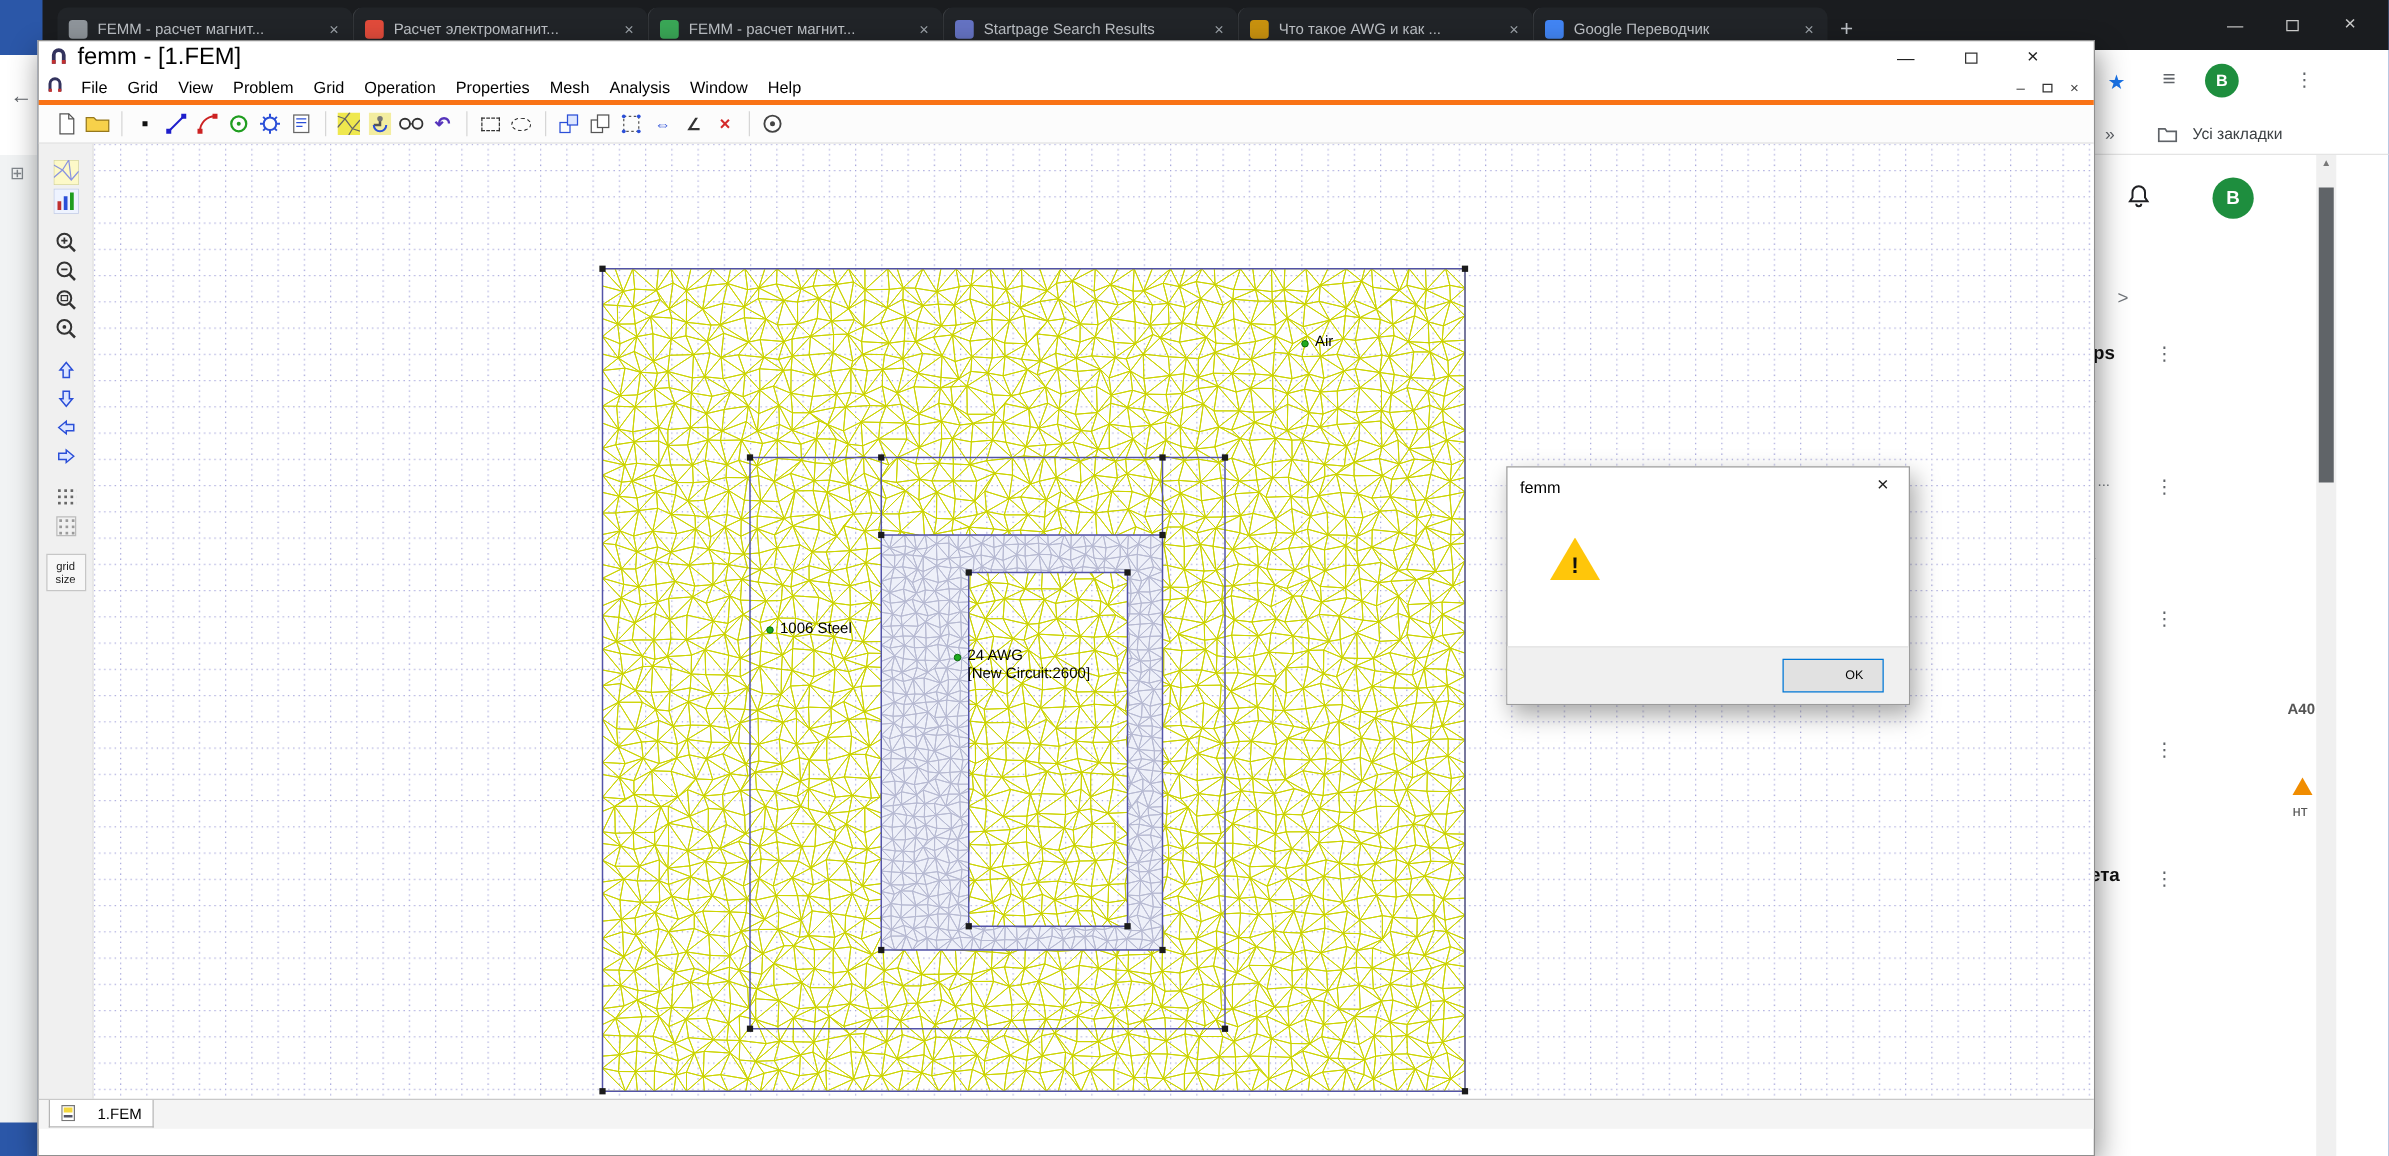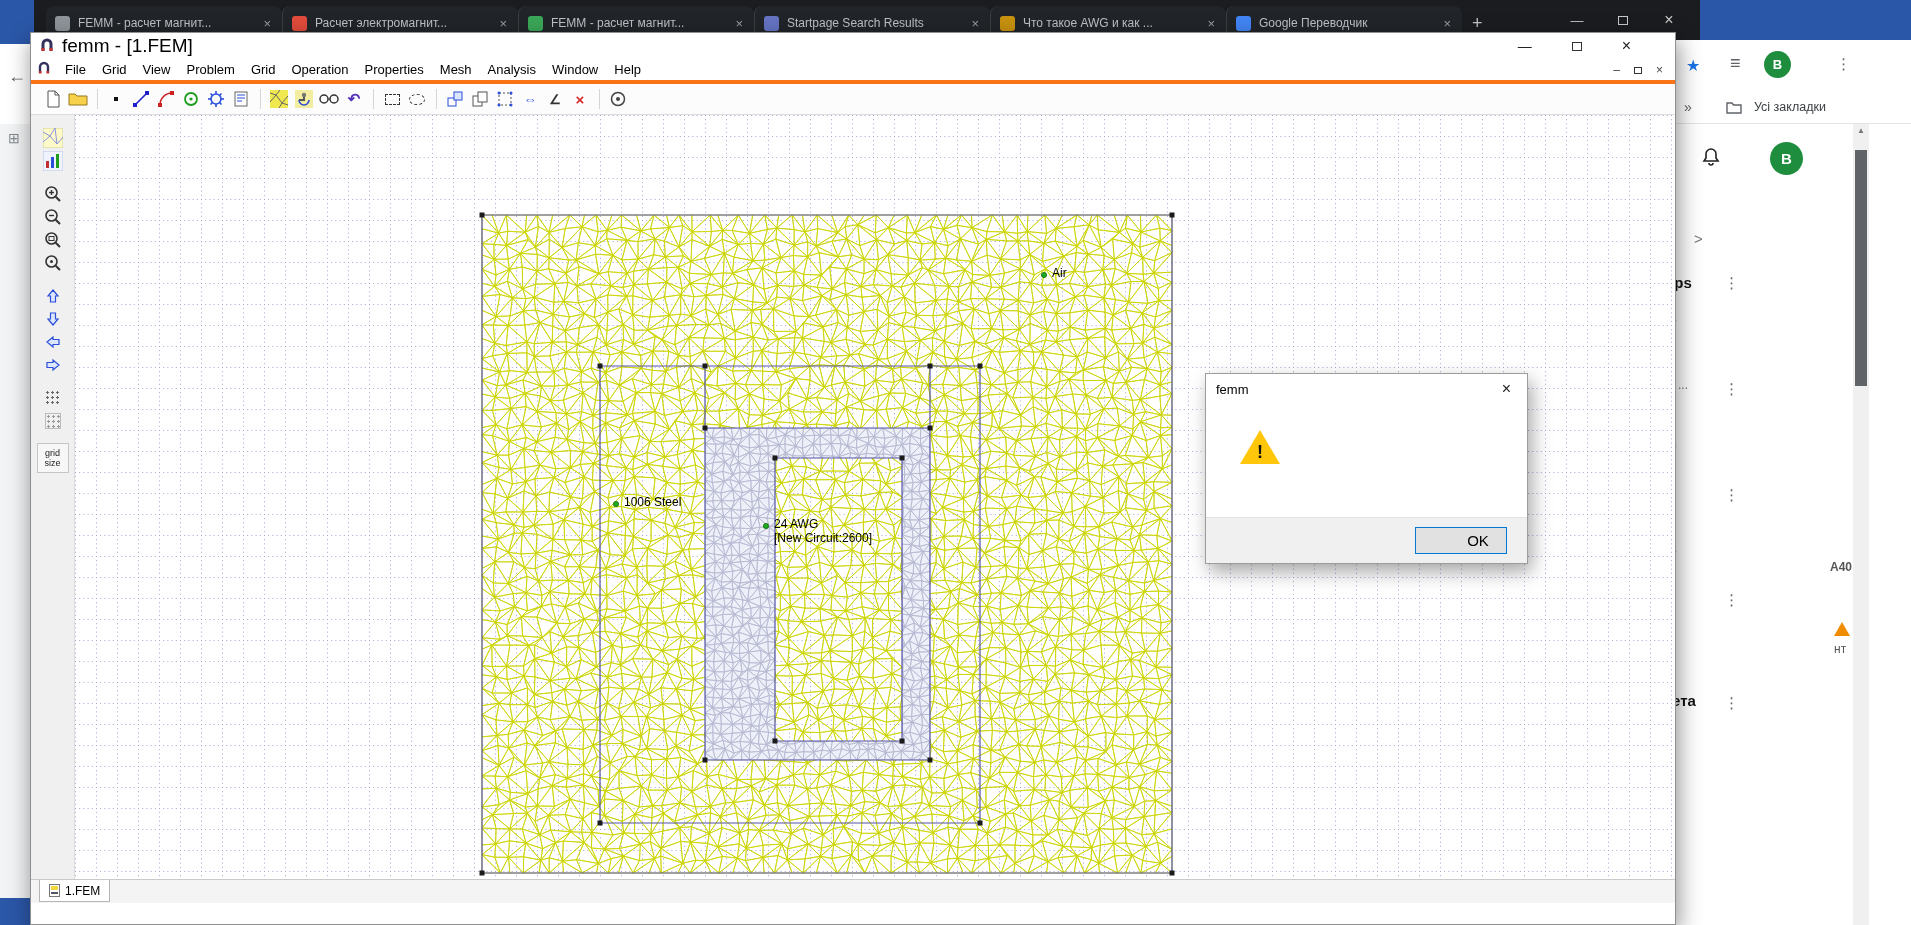--- a/index.html
+++ b/index.html
@@ -1,21 +1,21 @@
 <!DOCTYPE html>
 <html><head>
 <meta charset="utf-8">
 <style>
 *{margin:0;padding:0;box-sizing:border-box;}
 html,body{width:1911px;height:925px;}
 body{position:relative;background:#2b57a8;font-family:"Liberation Sans",sans-serif;overflow:hidden;}
 .abs{position:absolute;}
 
 
-.tabstrip{position:absolute;left:34px;top:0;width:1666px;height:40px;background:#1a1c1f;display:flex;align-items:flex-end;padding-left:12px;z-index:1;}
+.tabstrip{position:absolute;left:34px;top:0;width:1877px;height:40px;background:#1a1c1f;display:flex;align-items:flex-end;padding-left:12px;z-index:1;}
 .tab{width:236px;height:34px;margin-bottom:0;display:flex;align-items:center;gap:8px;padding:0 9px;border-radius:8px 8px 0 0;background:#212428;color:#bdc1c6;font-size:12px;overflow:hidden;}
 .tab+.tab{border-left:1px solid #3a3d41;}
 .tab .fav{width:15px;height:15px;border-radius:3px;flex:0 0 auto;}
 .tab .t{white-space:nowrap;overflow:hidden;text-overflow:ellipsis;flex:1;}
 .tab .x{color:#9aa0a6;font-size:13px;padding:0 2px;flex:0 0 auto;}
 .newtab{color:#bdc1c6;font-size:18px;margin:0 0 6px 10px;}
 .winctl{position:absolute;top:0;height:40px;width:46px;display:flex;align-items:center;justify-content:center;color:#c9c9c9;font-size:13px;}
 .box-glyph{width:10px;height:9px;border:1px solid #c9c9c9;display:inline-block;}
 .box-glyph.dark{border-color:#333;}
 
@@ -48,31 +48,31 @@
 .ti{width:24px;height:24px;display:flex;align-items:center;justify-content:center;margin-right:1px;}
 .tsep{width:1px;height:20px;background:#d6d6d6;margin:0 6px;}
 .fw-body{position:absolute;top:82px;bottom:45px;left:0;right:0;display:flex;}
 .fw-left{width:44px;background:#f0f0f0;border-right:1px solid #ddd;display:flex;flex-direction:column;align-items:center;padding-top:12px;flex:0 0 auto;}
 .lb{width:28px;height:22px;display:flex;align-items:center;justify-content:center;margin-bottom:1px;}
 .gap{margin-top:10px;}
 .gridsize{width:32px;height:30px;font-size:9px;line-height:1.15;text-align:center;border:1px solid #c6c6c6;background:#f7f7f7;display:flex;align-items:center;justify-content:center;margin-top:10px;color:#222;}
 .fw-canvas{position:relative;flex:1;background:#fff;overflow:hidden;}
 .cv-label{position:absolute;font-size:12px;color:#000;white-space:nowrap;line-height:1.15;}
 .fw-tabbar{position:absolute;left:0;right:0;bottom:21px;height:24px;background:#f4f4f4;border-top:1px solid #c9c9c9;display:flex;padding-left:8px;}
-.doc-tab{height:22px;display:flex;align-items:center;gap:5px;padding:0 9px;background:#fff;border:1px solid #b5b5b5;border-top:none;font-size:12px;}
+.doc-tab{height:22px;display:flex;align-items:center;gap:18px;padding:0 9px;background:#fff;border:1px solid #b5b5b5;border-top:none;font-size:12px;}
 .fw-status{position:absolute;left:0;right:0;bottom:0;height:21px;display:flex;align-items:center;padding-left:8px;font-size:12px;background:#fff;border-top:1px solid #e0e0e0;color:#111;}
 
 
 .dlg{position:absolute;left:1174px;top:340px;width:323px;height:191px;background:#fff;border:1px solid #9c9c9c;box-shadow:4px 8px 18px rgba(0,0,0,.35);z-index:20;}
 .dlg-title{height:30px;display:flex;align-items:center;padding:0 10px;font-size:13px;color:#000;}
 .dlg-title .dx{margin-left:auto;font-size:16px;color:#222;padding:0 6px;}
 .warn{position:absolute;left:34px;top:56px;width:40px;height:34px;background:#ffc60a;clip-path:polygon(50% 0,100% 100%,0 100%);display:flex;align-items:flex-end;justify-content:center;font-weight:700;font-size:18px;color:#111;}
 .dlg-msg{position:absolute;left:82px;top:54px;font-size:12.4px;line-height:1.38;color:#000;}
 .dlg-footer{position:absolute;left:0;right:0;bottom:0;height:46px;background:#f0f0f0;border-top:1px solid #e2e2e2;}
-.okbtn{position:absolute;right:20px;top:9px;width:92px;height:27px;background:#e1e1e1;border:1px solid #0078d7;display:flex;align-items:center;justify-content:center;font-size:15px;color:#000;padding-left:34px;}
+.okbtn{position:absolute;right:20px;top:9px;width:81px;height:27px;background:#e1e1e1;border:1px solid #0078d7;display:flex;align-items:center;justify-content:center;font-size:10px;color:#000;padding-left:34px;}
 </style>
 </head>
 <body>
 
 <div class="tabstrip">
   <div class="tab">
     <span class="fav" style="background:#8f959b"></span>
     <span class="t">FEMM - расчет магнит...</span>
     <span class="x">×</span>
   </div>

